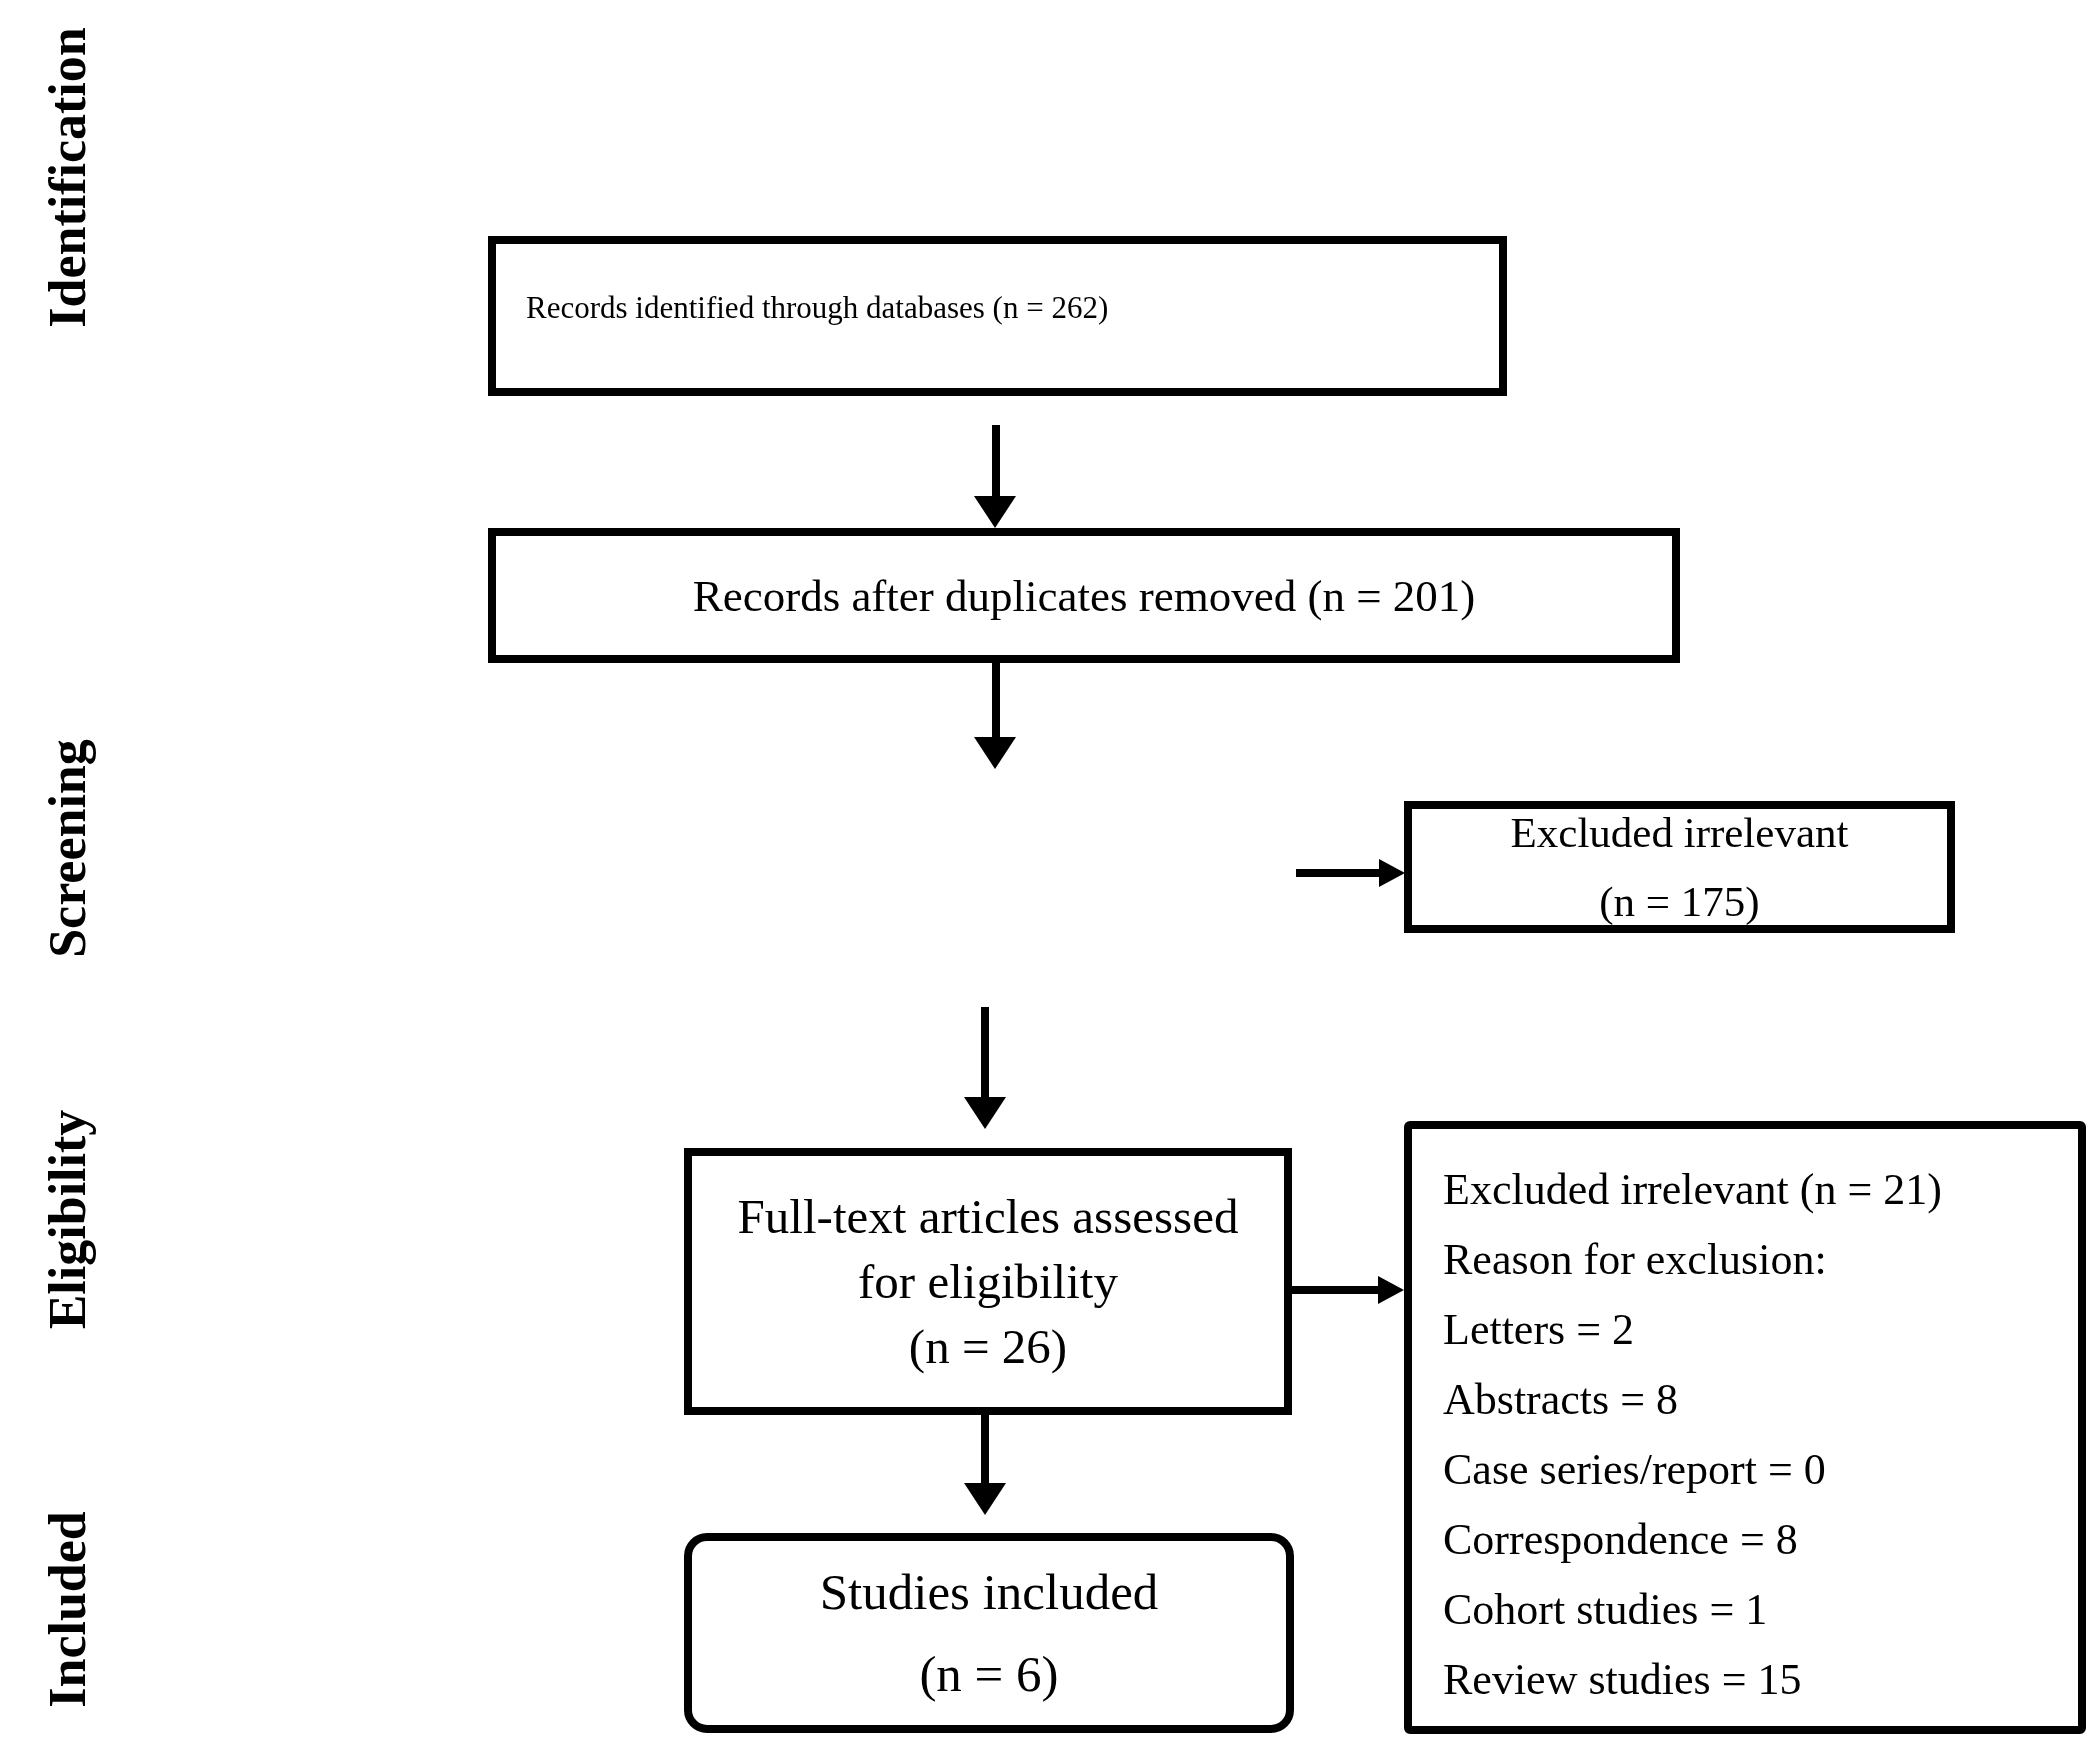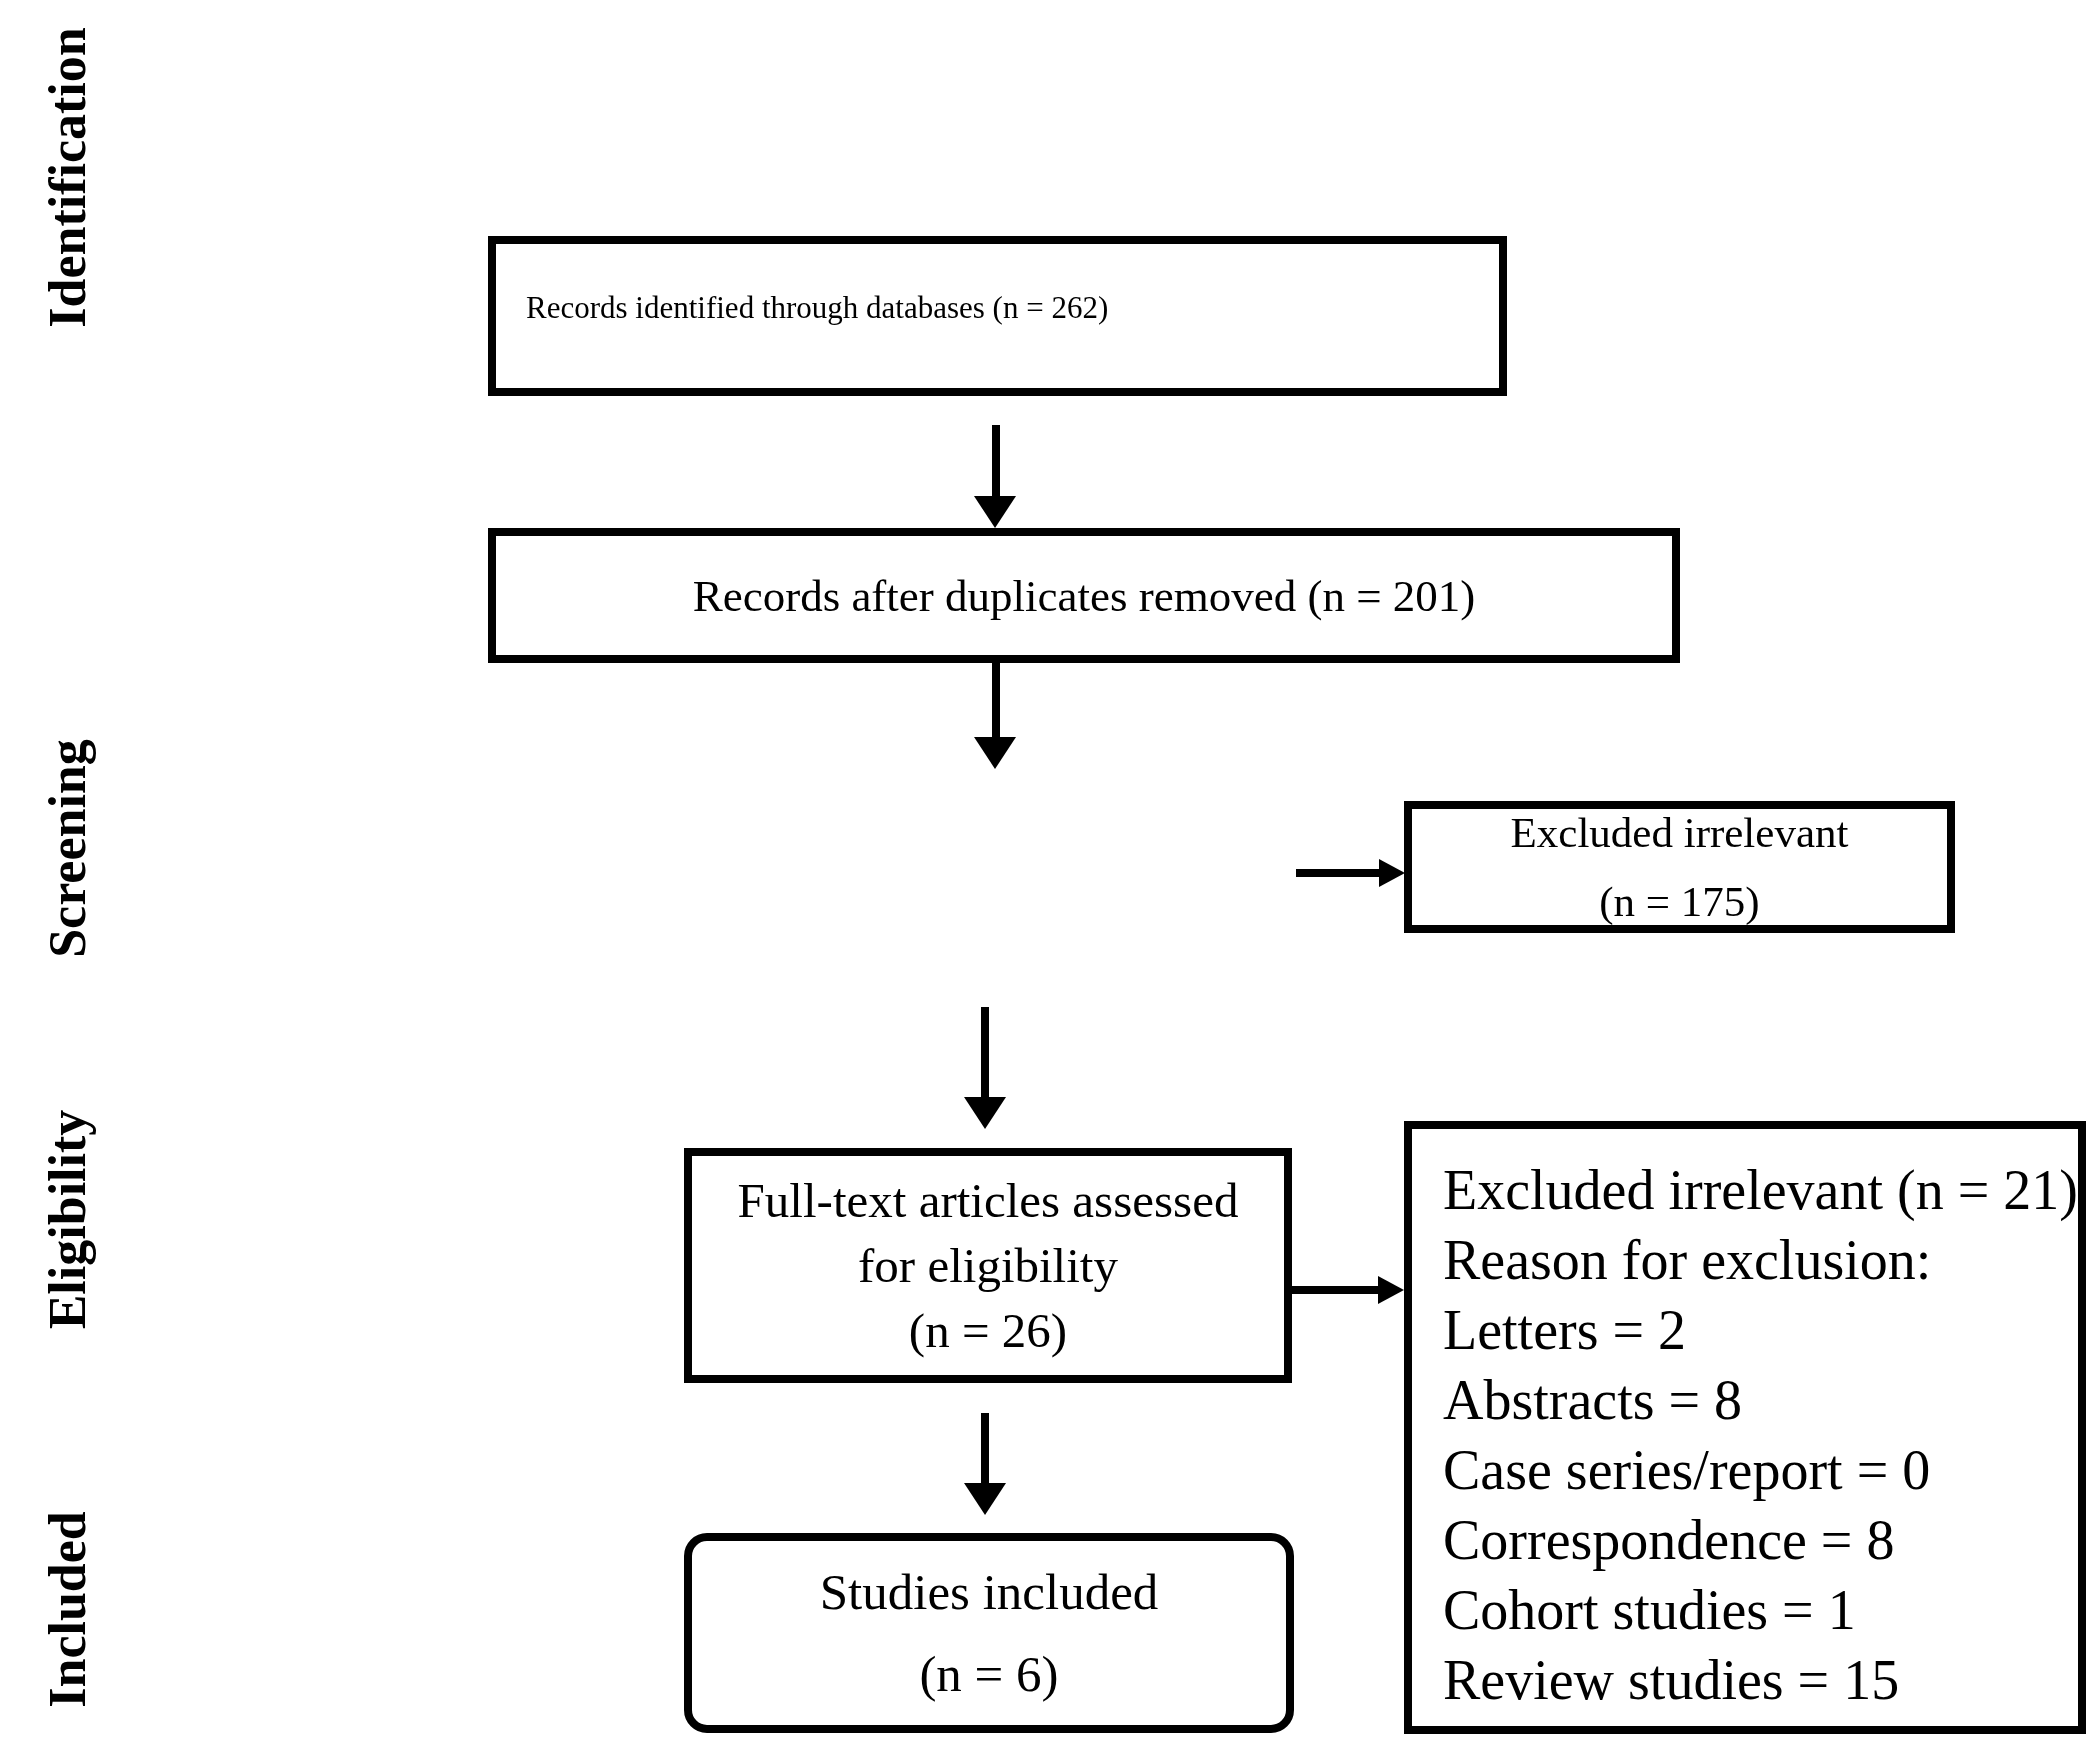--- a/index.html
+++ b/index.html
@@ -61,30 +61,31 @@
   }
   #box-title-abstract {
     left: 638px; top: 770px; width: 659px; height: 235px;
     font-size: 43px; line-height: 71px;
   }
   #box-excluded-screening {
     left: 1404px; top: 801px; width: 551px; height: 132px;
     font-size: 43px; line-height: 69px;
   }
   #box-fulltext {
-    left: 684px; top: 1148px; width: 608px; height: 235px;
+    left: 684px; top: 1148px; width: 608px; height: 267px;
     font-size: 49px; line-height: 65px;
   }
   #box-excluded-eligibility {
     left: 1404px; top: 1121px; width: 682px; height: 613px;
-    font-size: 56px; line-height: 70px;
+    font-size: 44px; line-height: 70px;
     justify-content: flex-start;
     align-items: flex-start;
     text-align: left;
     padding: 25.5px 15.3px 0 31px;
+    border-radius: 6px;
   }
   #box-studies-included {
     left: 684px; top: 1533px; width: 610px; height: 200px;
     font-size: 51px; line-height: 82px; border-radius: 23px;
   }
   .tline { white-space: nowrap; }
 
   
   .shaft-v { position: absolute; width: 8.2px; background: #000000; }
   .head-v  { position: absolute; width: 0; height: 0;

